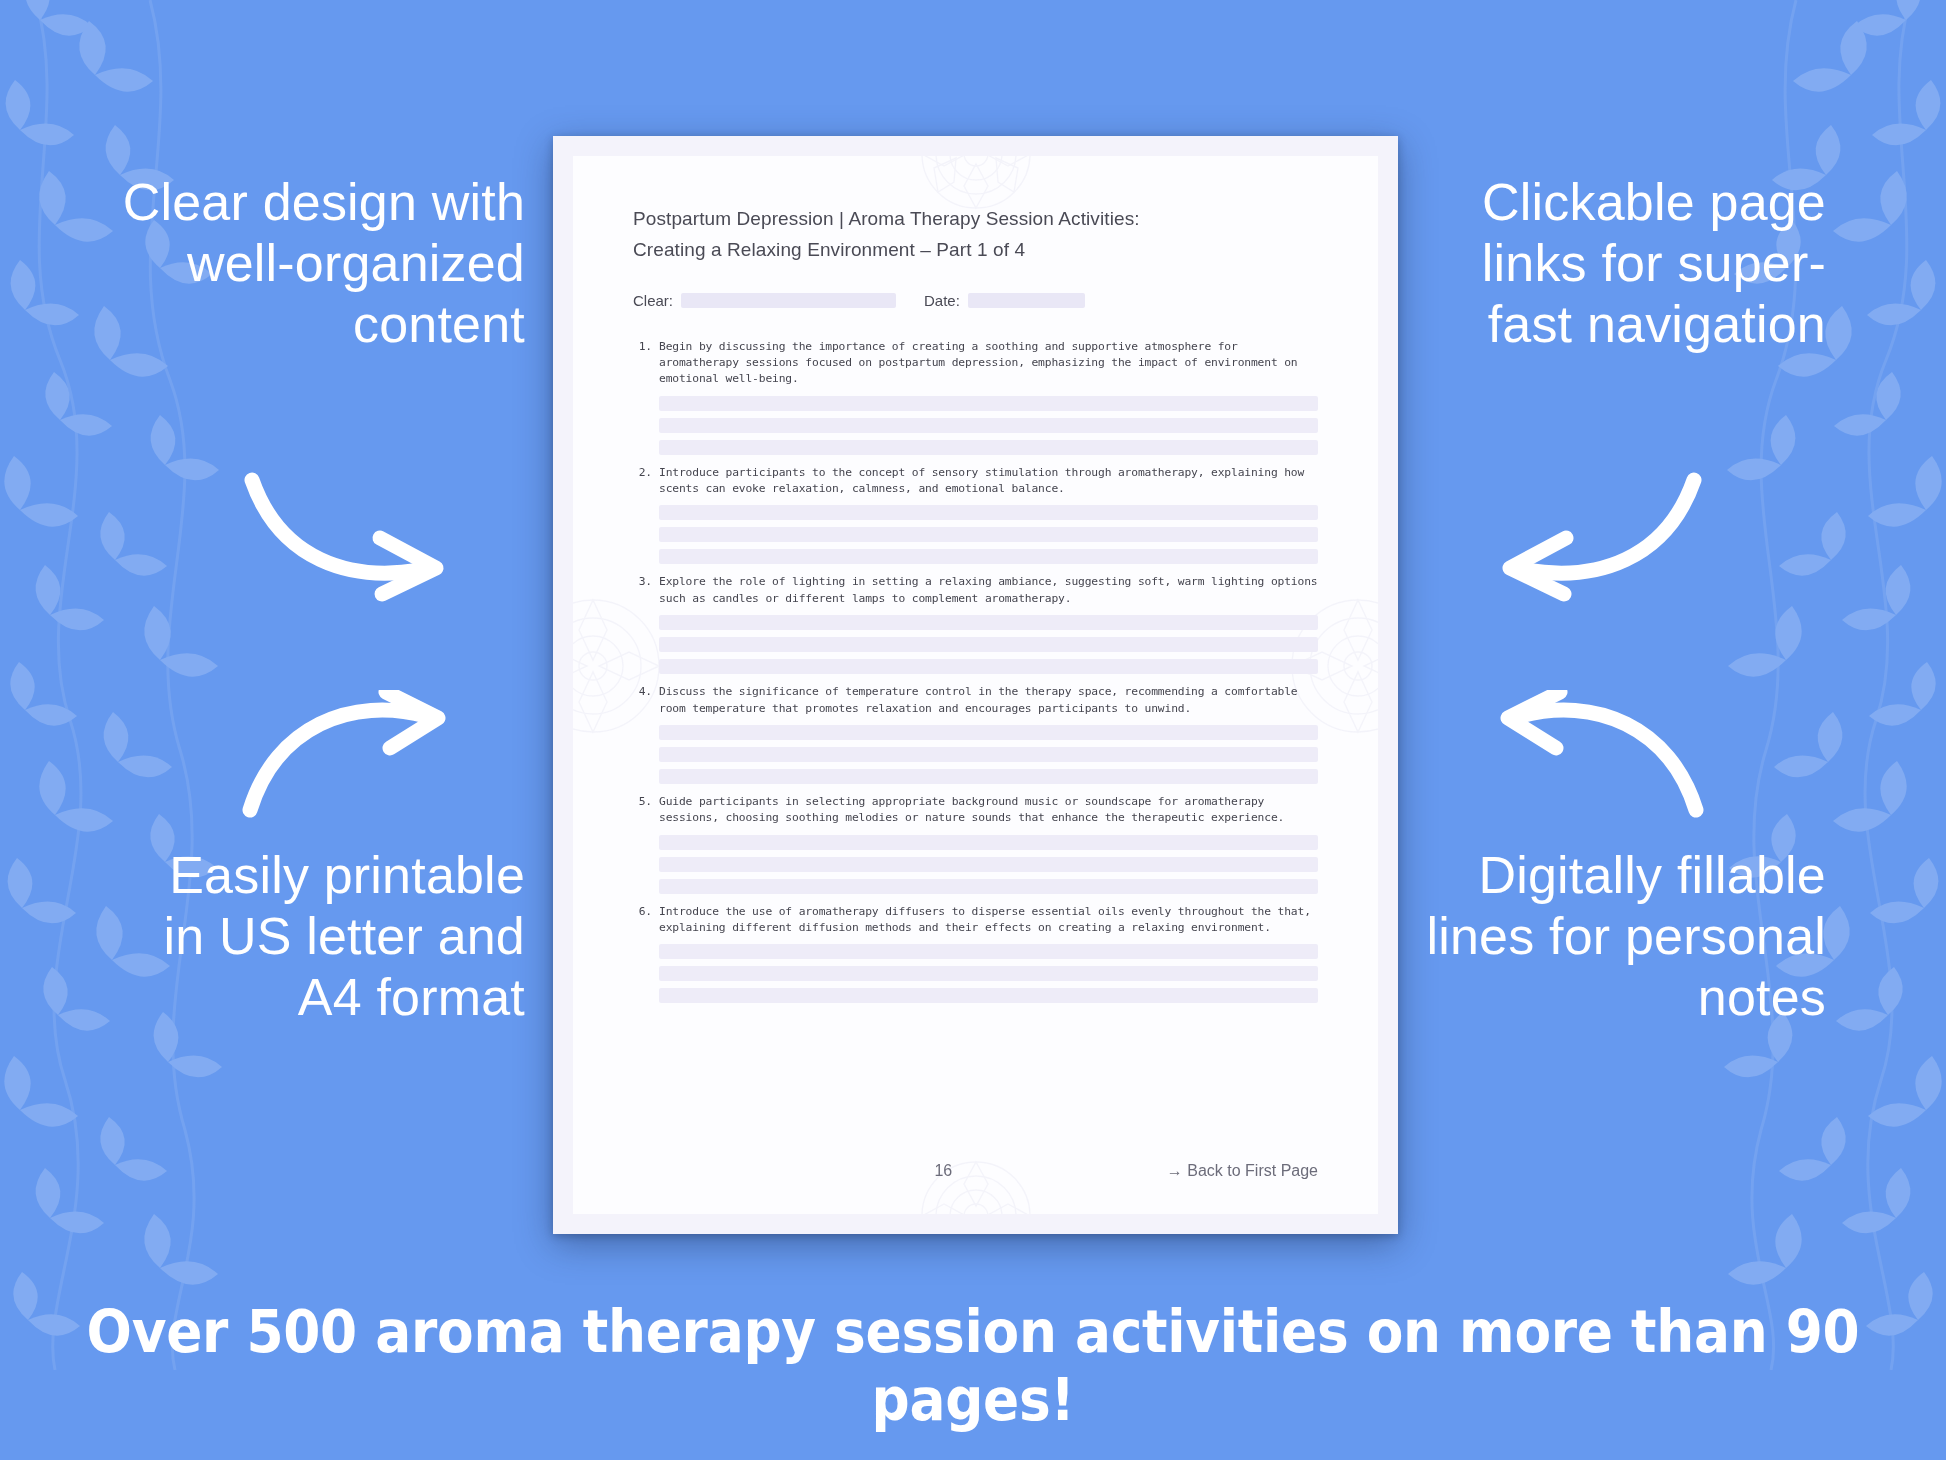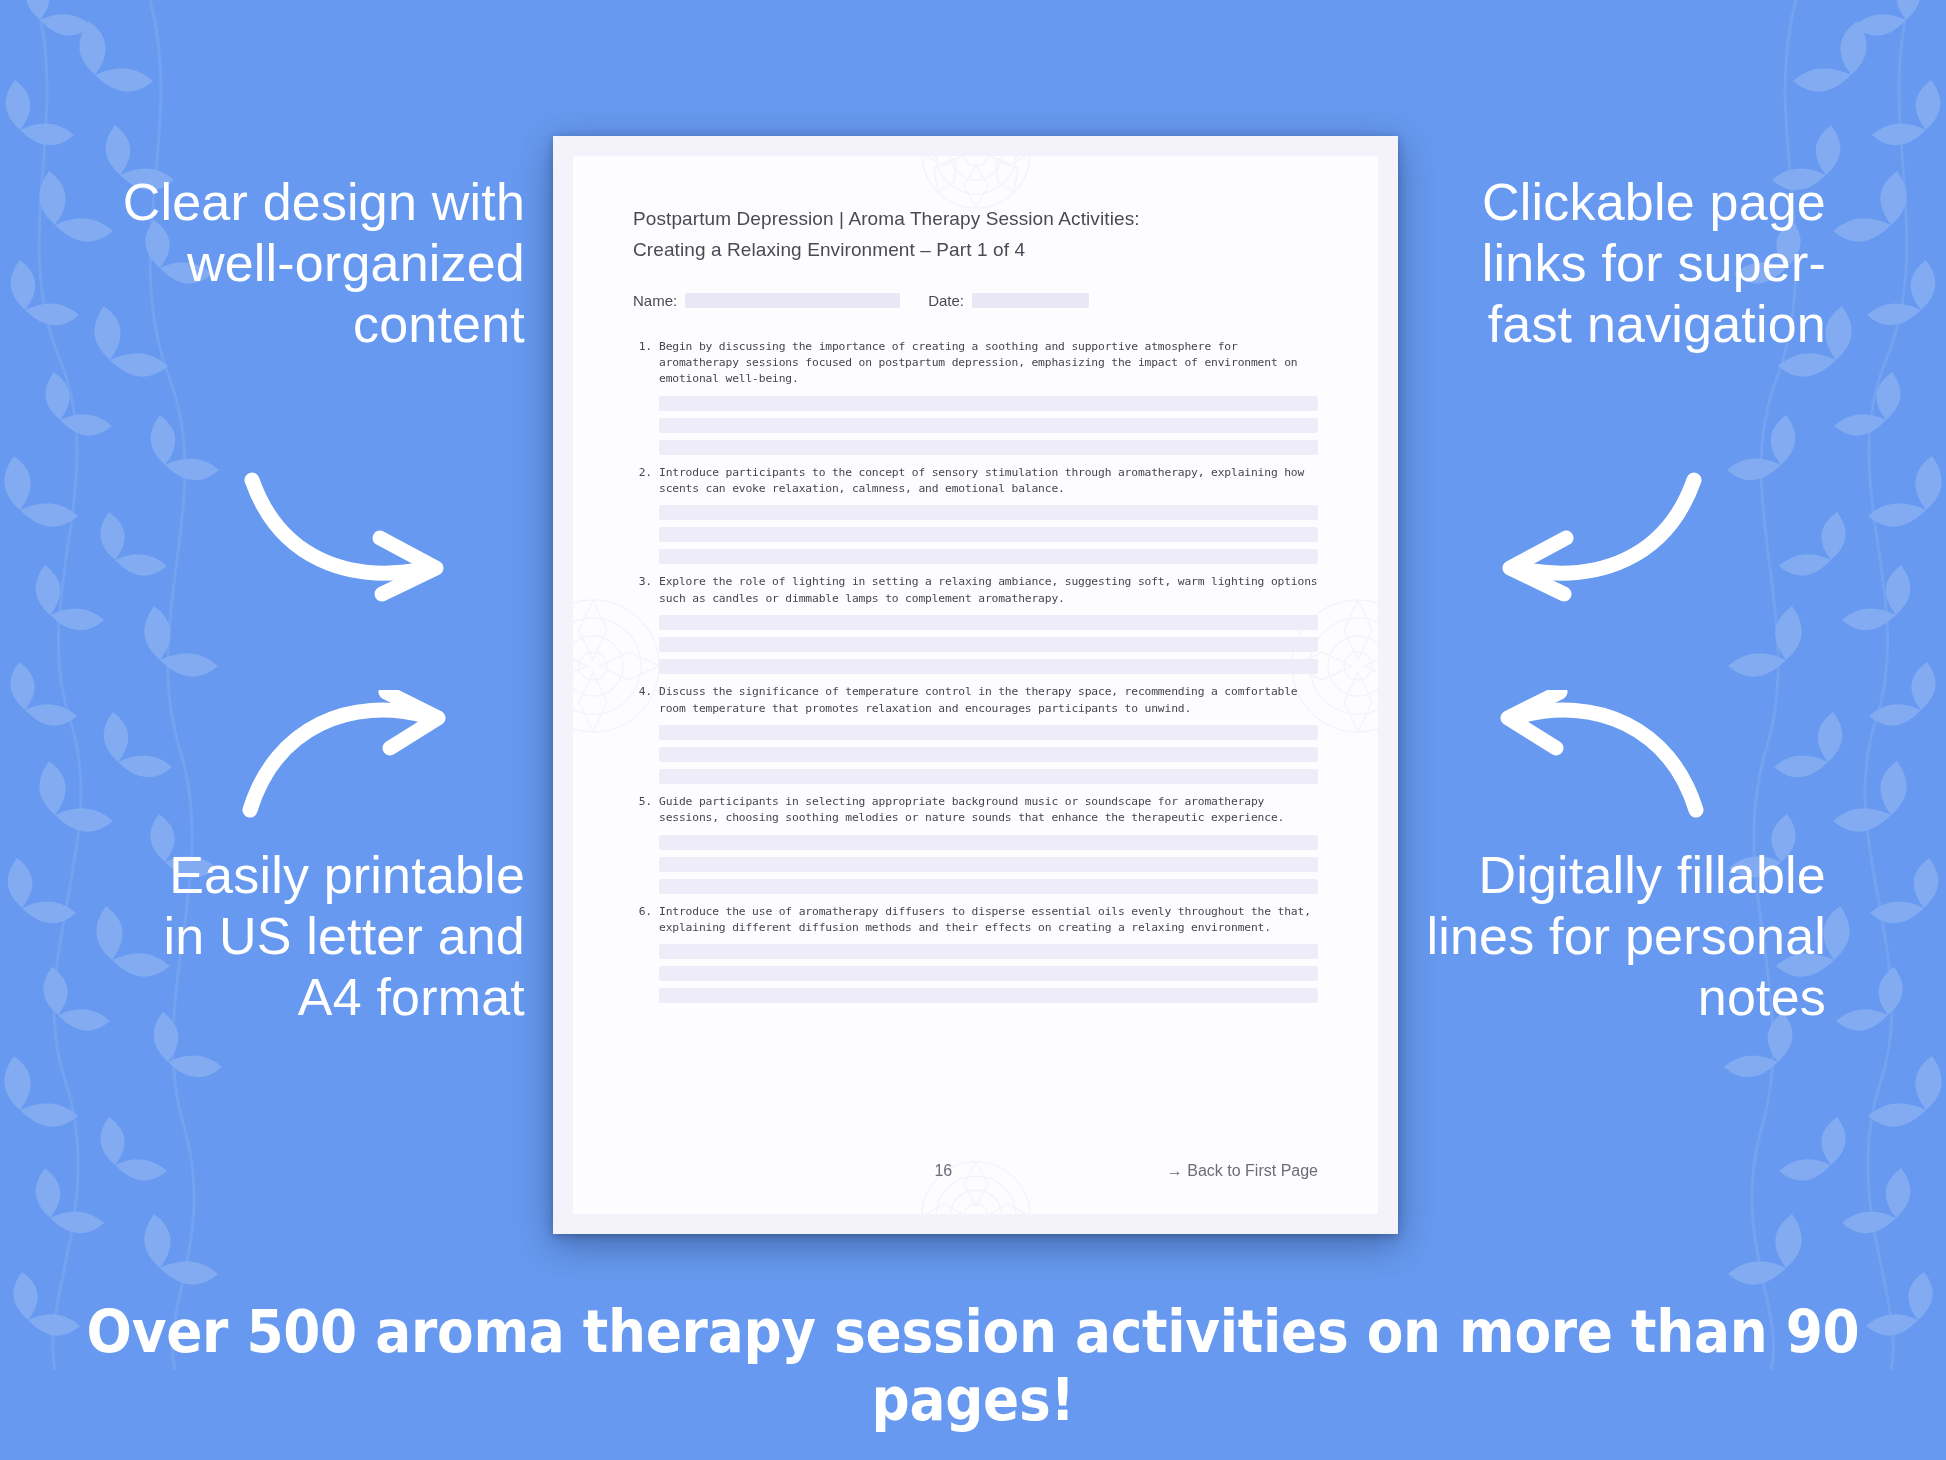--- a/index.html
+++ b/index.html
@@ -378,21 +378,21 @@
         </g>
       </svg>
 
       <div class="doc-body">
         <div class="doc-title">
           <div>Postpartum Depression | Aroma Therapy Session Activities:</div>
           <div>Creating a Relaxing Environment – Part 1 of 4</div>
         </div>
 
         <div class="meta-row">
-          <span class="meta-label">Name:</span>
+          <span class="meta-label">Clear:</span>
           <span class="meta-blank name"></span>
           <span class="meta-gap"></span>
           <span class="meta-label">Date:</span>
           <span class="meta-blank date"></span>
         </div>
 
         <div class="items">
 
           <div class="item">
             <div class="item-head">
@@ -414,21 +414,21 @@
             <div class="lines">
               <div class="fill-line"></div>
               <div class="fill-line"></div>
               <div class="fill-line"></div>
             </div>
           </div>
 
           <div class="item">
             <div class="item-head">
               <span class="item-num">3.</span>
-              <span class="item-text">Explore the role of lighting in setting a relaxing ambiance, suggesting soft, warm lighting options such as candles or dimmable lamps to complement aromatherapy.</span>
+              <span class="item-text">Explore the role of lighting in setting a relaxing ambiance, suggesting soft, warm lighting options such as candles or different lamps to complement aromatherapy.</span>
             </div>
             <div class="lines">
               <div class="fill-line"></div>
               <div class="fill-line"></div>
               <div class="fill-line"></div>
             </div>
           </div>
 
           <div class="item">
             <div class="item-head">

